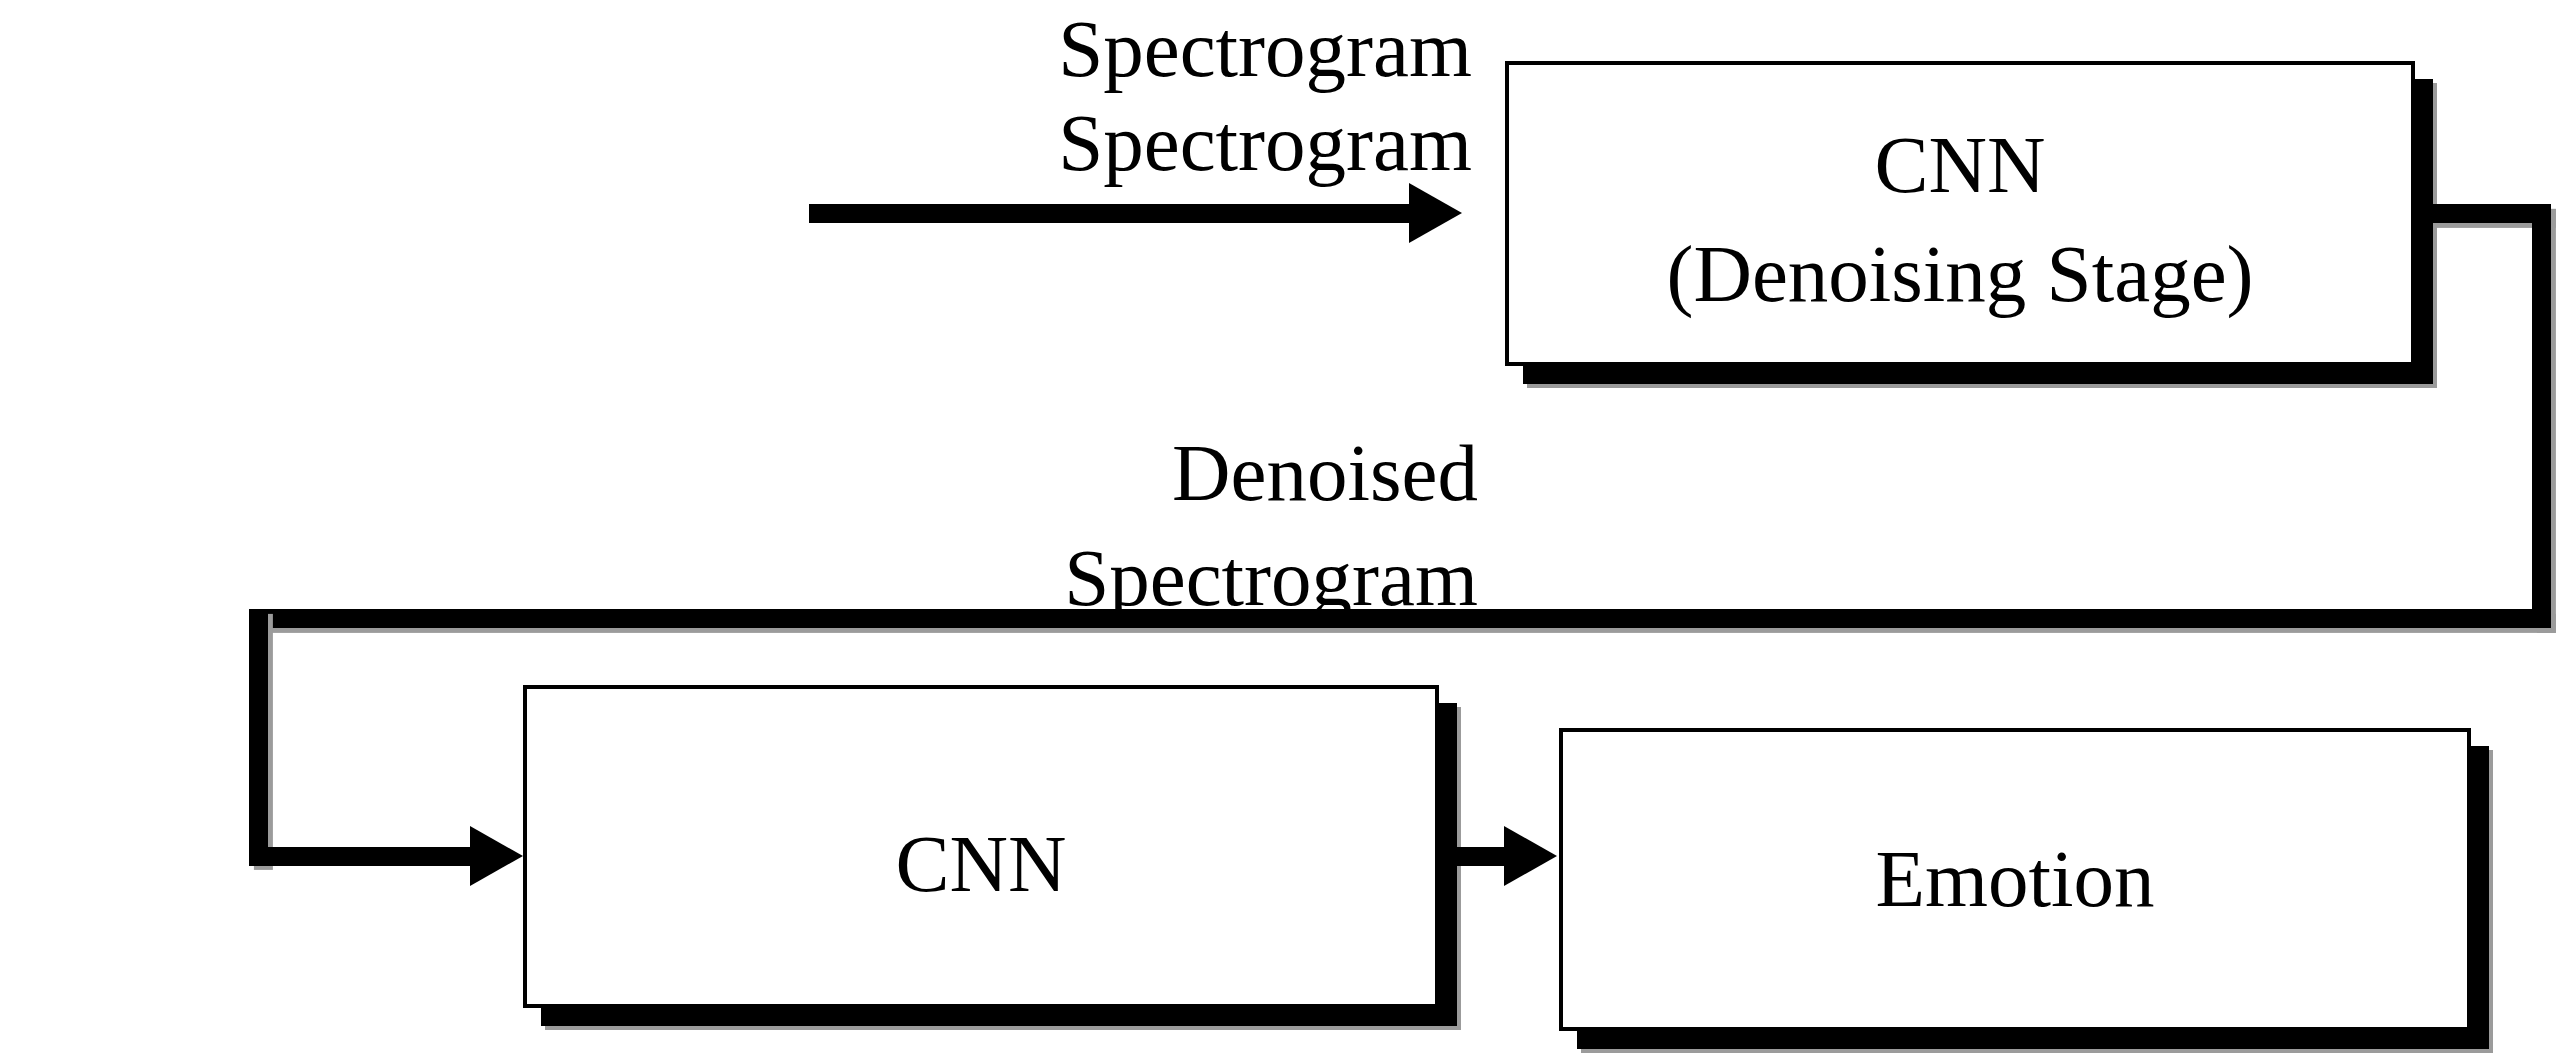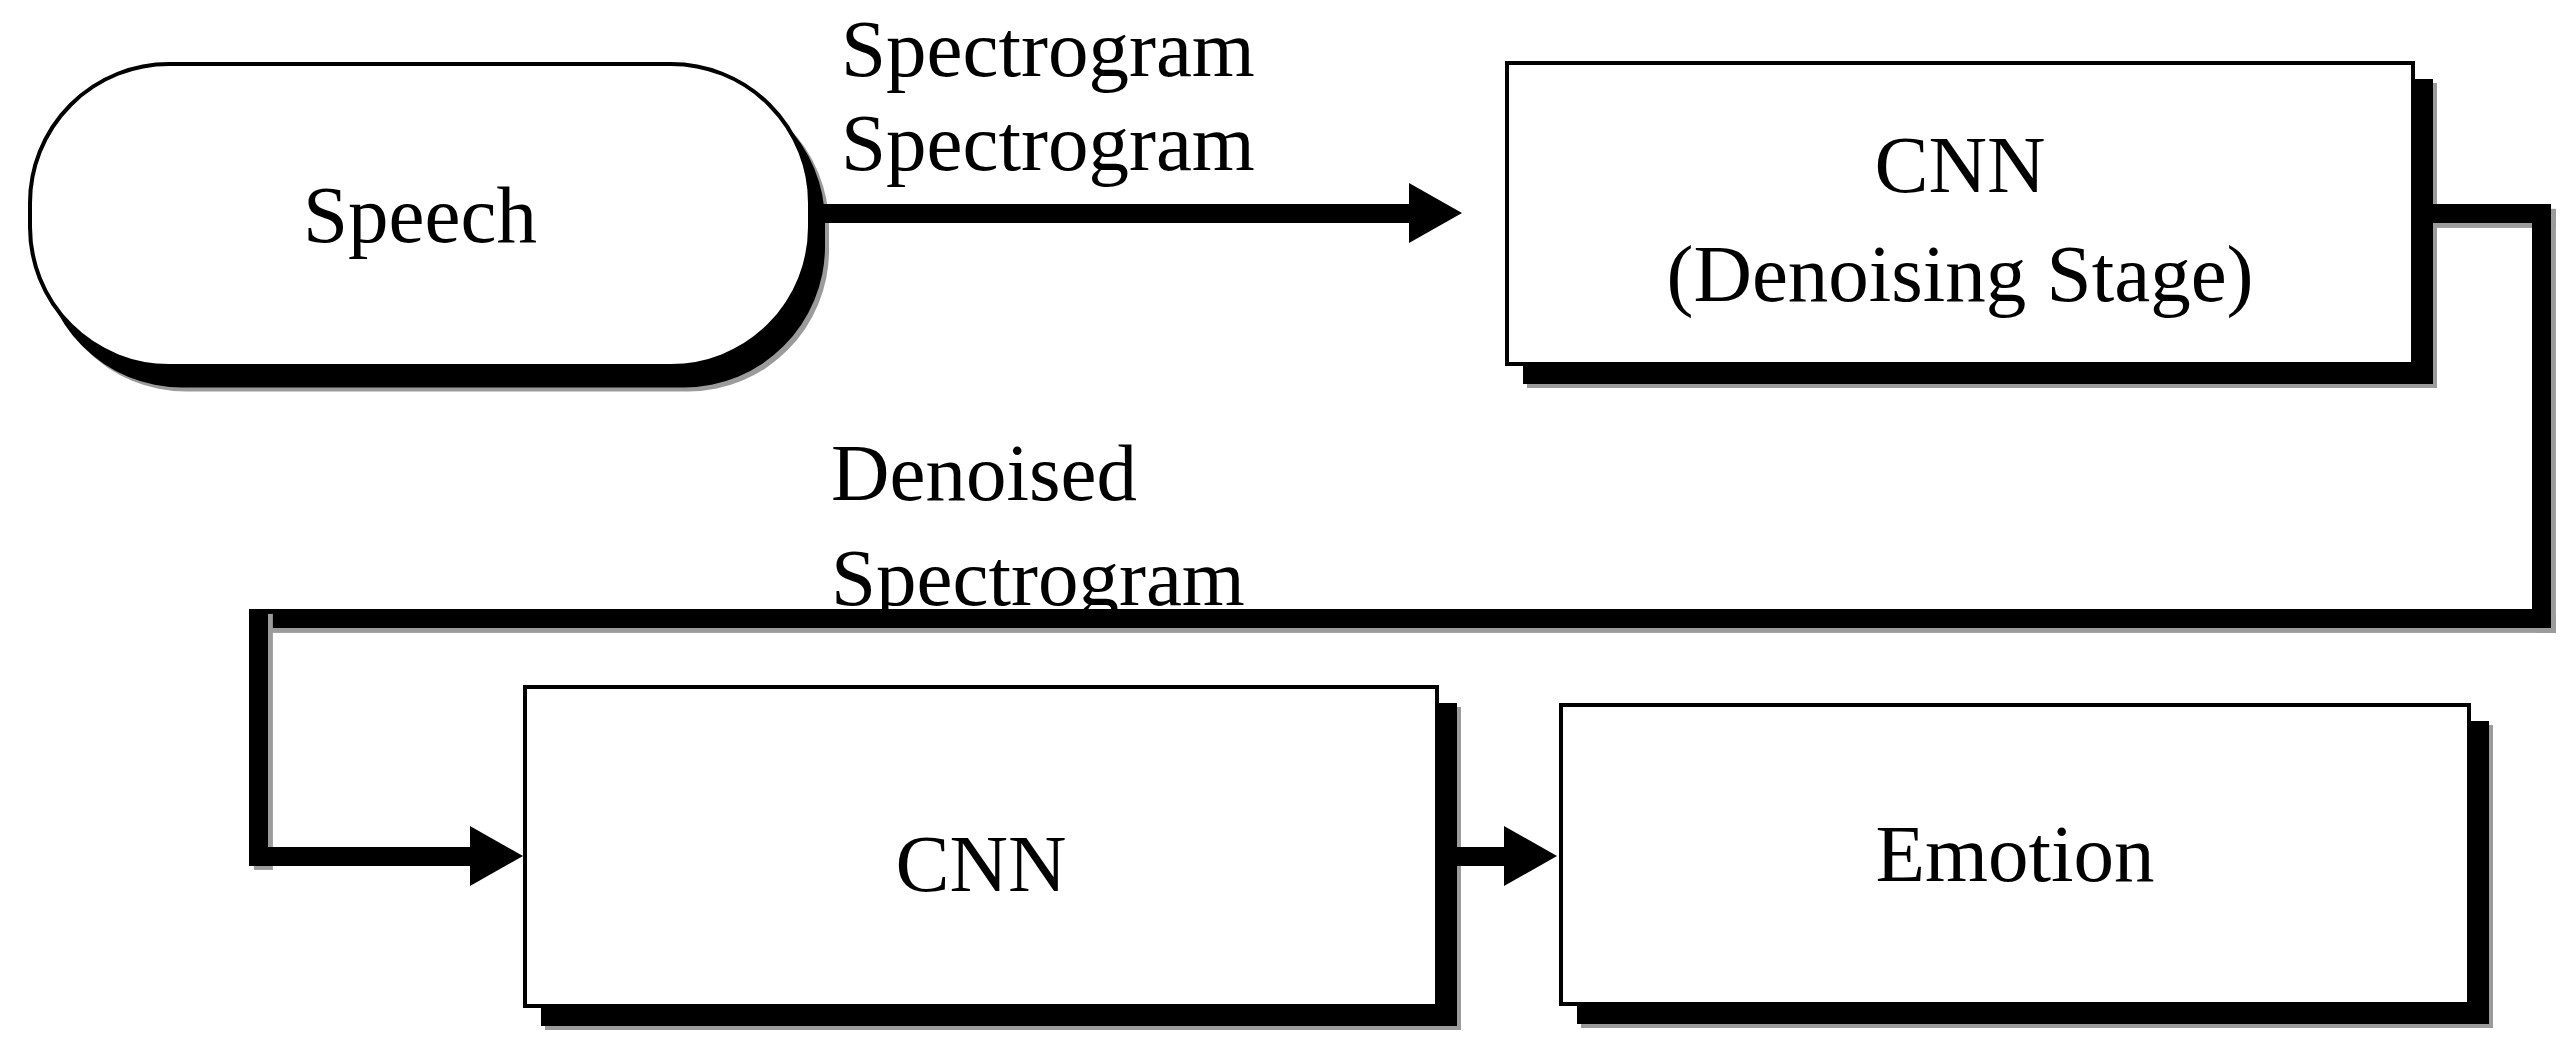--- a/index.html
+++ b/index.html
@@ -28,55 +28,52 @@
     box-shadow: 18px 18px 0 0 #000000, 22px 22px 0 0 #9b9b9b;
   }
   .node .lbl { display: block; white-space: nowrap; }
   #node-speech {
     left: 28px; top: 62px; width: 784px; height: 306px;
     border-radius: 141px;
     box-shadow: 13px 19.4px 0 0 #000000, 17px 23.4px 0 0 #9b9b9b;
   }
   #node-denoise { left: 1505px; top: 61px;  width: 910px; height: 305px; padding-top: 13px; }
   #node-classify{ left: 523px;  top: 685px; width: 916px; height: 323px; padding-top: 36px; }
-  #node-emotion { left: 1559px; top: 703px; width: 912px; height: 303px; }
+  #node-emotion { left: 1559px; top: 728px; width: 912px; height: 303px; }
 
   
   .seg {
     position: absolute;
     background: #000000;
     box-shadow: 4.9px 4.9px 0 0 #9b9b9b;
   }
   
   .head {
     position: absolute;
     width: 53px; height: 60px;
     background: #000000;
     clip-path: polygon(0 0, 100% 50%, 0 100%);
     filter: drop-shadow(-3.2px 3.2px 0 rgba(0,0,0,0.30));
   }
 
   
   .edge-label {
     position: absolute;
-    text-align: left;
+    text-align: right;
     font-size: 81px;
     white-space: nowrap;
   }
   #label-spectrogram-generation { left: 841px; top: 1.6px;  width: 631px; line-height: 94px; }
   #label-denoised-spectrogram   { left: 831px; top: 389px; width: 647px; line-height: 105px; margin-top: 32px; }
 </style>
 </head>
 <body>
 
 <div id="canvas">
 
-  <div class="node" id="node-speech">
-    <span class="lbl">Speech</span>
-  </div>
 
   <div class="node" id="node-denoise">
     <span class="lbl">CNN</span>
     <span class="lbl">(Denoising Stage)</span>
   </div>
 
   <div class="node" id="node-classify">
     <span class="lbl">CNN</span>
   </div>
 

